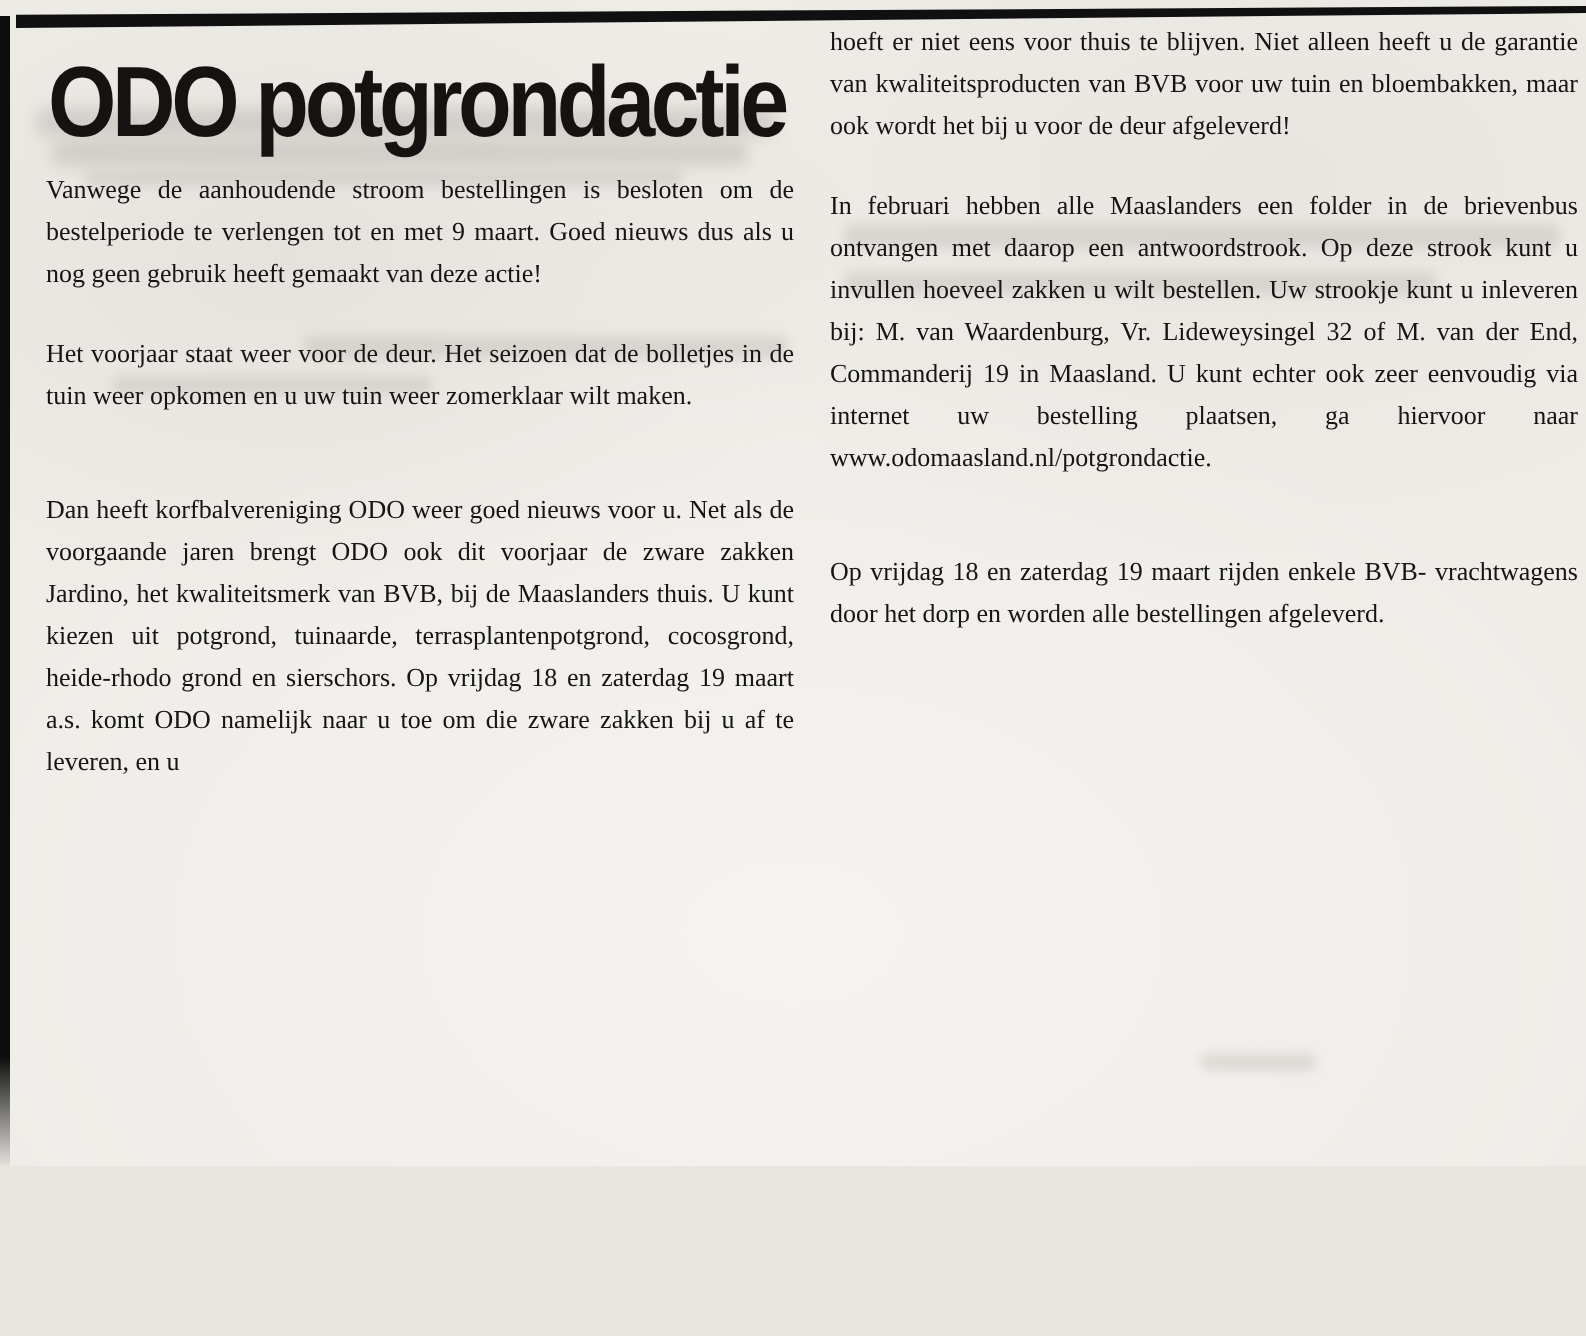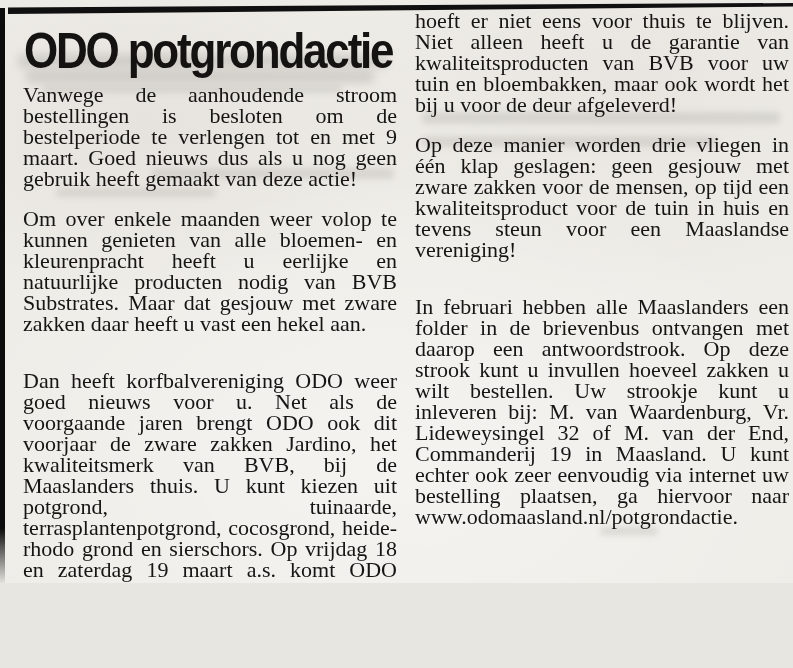--- a/index.html
+++ b/index.html
@@ -58,21 +58,21 @@
     border-radius:4px;
     z-index:1;
   }
   .ghost.light{background:#c6c4be;opacity:.55;filter:blur(3px);}
 
   
   .col{
     position:absolute;
     width:374px;
     color:#161514;
-    font-size:22px;
+    font-size:13px;
     line-height:21px;
     text-align:justify;
     z-index:3;
     hyphens:auto;
     -webkit-hyphens:auto;
   }
   .col-left{left:23px;top:84px;}
   .col-right{left:415px;top:10px;}
   .col p{margin:0 0 19px 0;}
   .col p.flush{margin-bottom:0;}
@@ -93,23 +93,23 @@
   <div class="ghost light" style="left:152px;top:168px;width:242px;height:11px;"></div>
   <div class="ghost light" style="left:56px;top:188px;width:160px;height:9px;"></div>
   <div class="ghost light" style="left:422px;top:112px;width:358px;height:12px;"></div>
   <div class="ghost light" style="left:422px;top:136px;width:296px;height:11px;"></div>
   <div class="ghost light" style="left:600px;top:527px;width:58px;height:8px;"></div>
 
   <h1 class="headline">ODO potgrondactie</h1>
 
   <div class="col col-left">
     <p>Vanwege de aanhoudende stroom bestellingen is besloten om de bestelperiode te verlengen tot en met 9 maart. Goed nieuws dus als u nog geen gebruik heeft gemaakt van deze actie!</p>
-    <p>Om over enkele maanden weer volop te kunnen genieten van alle bloemen- en kleurenpracht heeft u eerlijke en natuurlijke producten nodig van BVB Substrates. Maar dat gesjouw met zware zakken daar heeft u vast een hekel aan.</p>
+    <p class="flush">Het voorjaar staat weer voor de deur. Het seizoen dat de bolletjes in de tuin weer opkomen en u uw tuin weer zomerklaar wilt maken.</p>
     <p>Dan heeft korfbalvereniging ODO weer goed nieuws voor u. Net als de voorgaande jaren brengt ODO ook dit voorjaar de zware zakken Jardino, het kwaliteitsmerk van BVB, bij de Maaslanders thuis. U kunt kiezen uit potgrond, tuinaarde, terrasplantenpotgrond, cocosgrond, heide-rhodo grond en sierschors. Op vrijdag 18 en zaterdag 19 maart a.s. komt ODO namelijk naar u toe om die zware zakken bij u af te leveren, en u</p>
   </div>
 
   <div class="col col-right">
     <p>hoeft er niet eens voor thuis te blijven. Niet alleen heeft u de garantie van kwaliteitsproducten van BVB voor uw tuin en bloembakken, maar ook wordt het bij u voor de deur afgeleverd!</p>
-    <p>Op deze manier worden drie vliegen in één klap geslagen: geen gesjouw met zware zakken voor de mensen, op tijd een kwaliteitsproduct voor de tuin in huis en tevens steun voor een Maaslandse vereniging!</p>
     <p>In februari hebben alle Maaslanders een folder in de brievenbus ontvangen met daarop een antwoordstrook. Op deze strook kunt u invullen hoeveel zakken u wilt bestellen. Uw strookje kunt u inleveren bij: M. van Waardenburg, Vr. Lideweysingel 32 of M. van der End, Commanderij 19 in Maasland. U kunt echter ook zeer eenvoudig via internet uw bestelling plaatsen, ga hiervoor naar www.odomaasland.nl/potgrondactie.</p>
+    <p>Op vrijdag 18 en zaterdag 19 maart rijden enkele BVB- vrachtwagens door het dorp en worden alle bestellingen afgeleverd.</p>
   </div>
 
 </div>
 
 </body></html>

